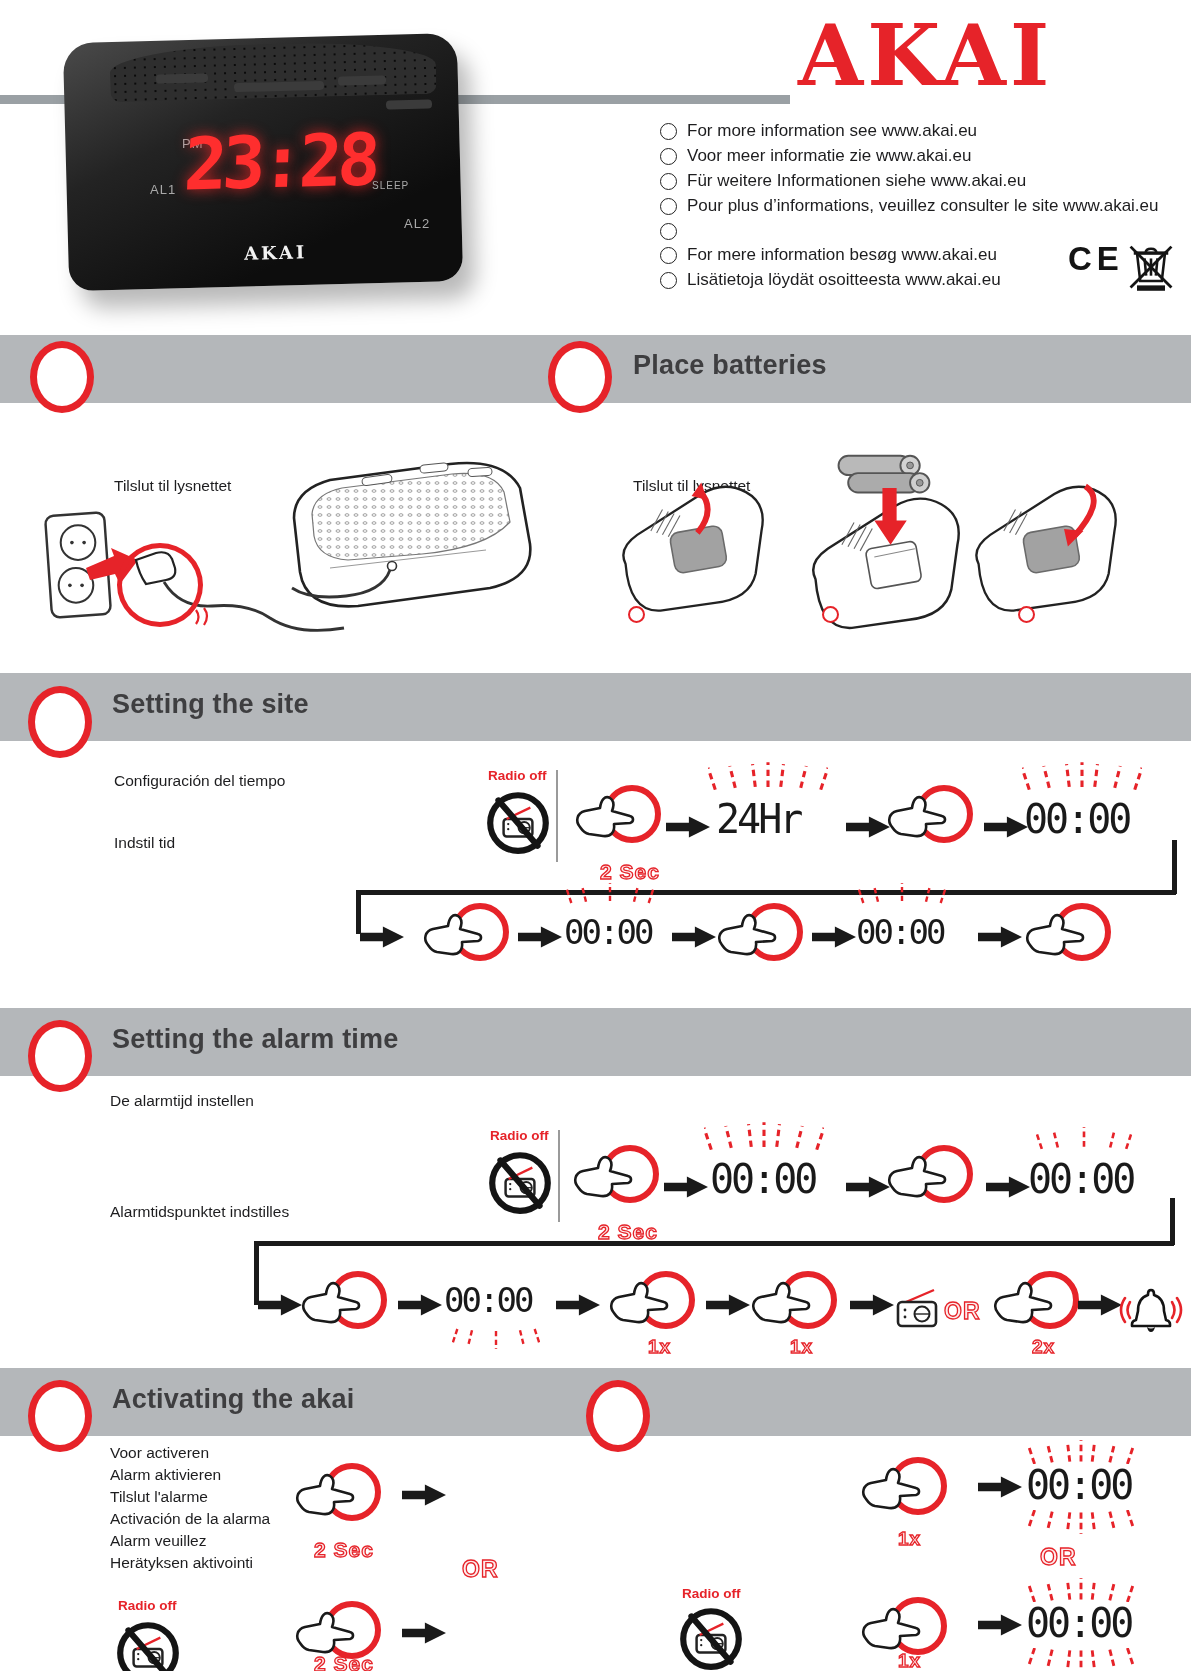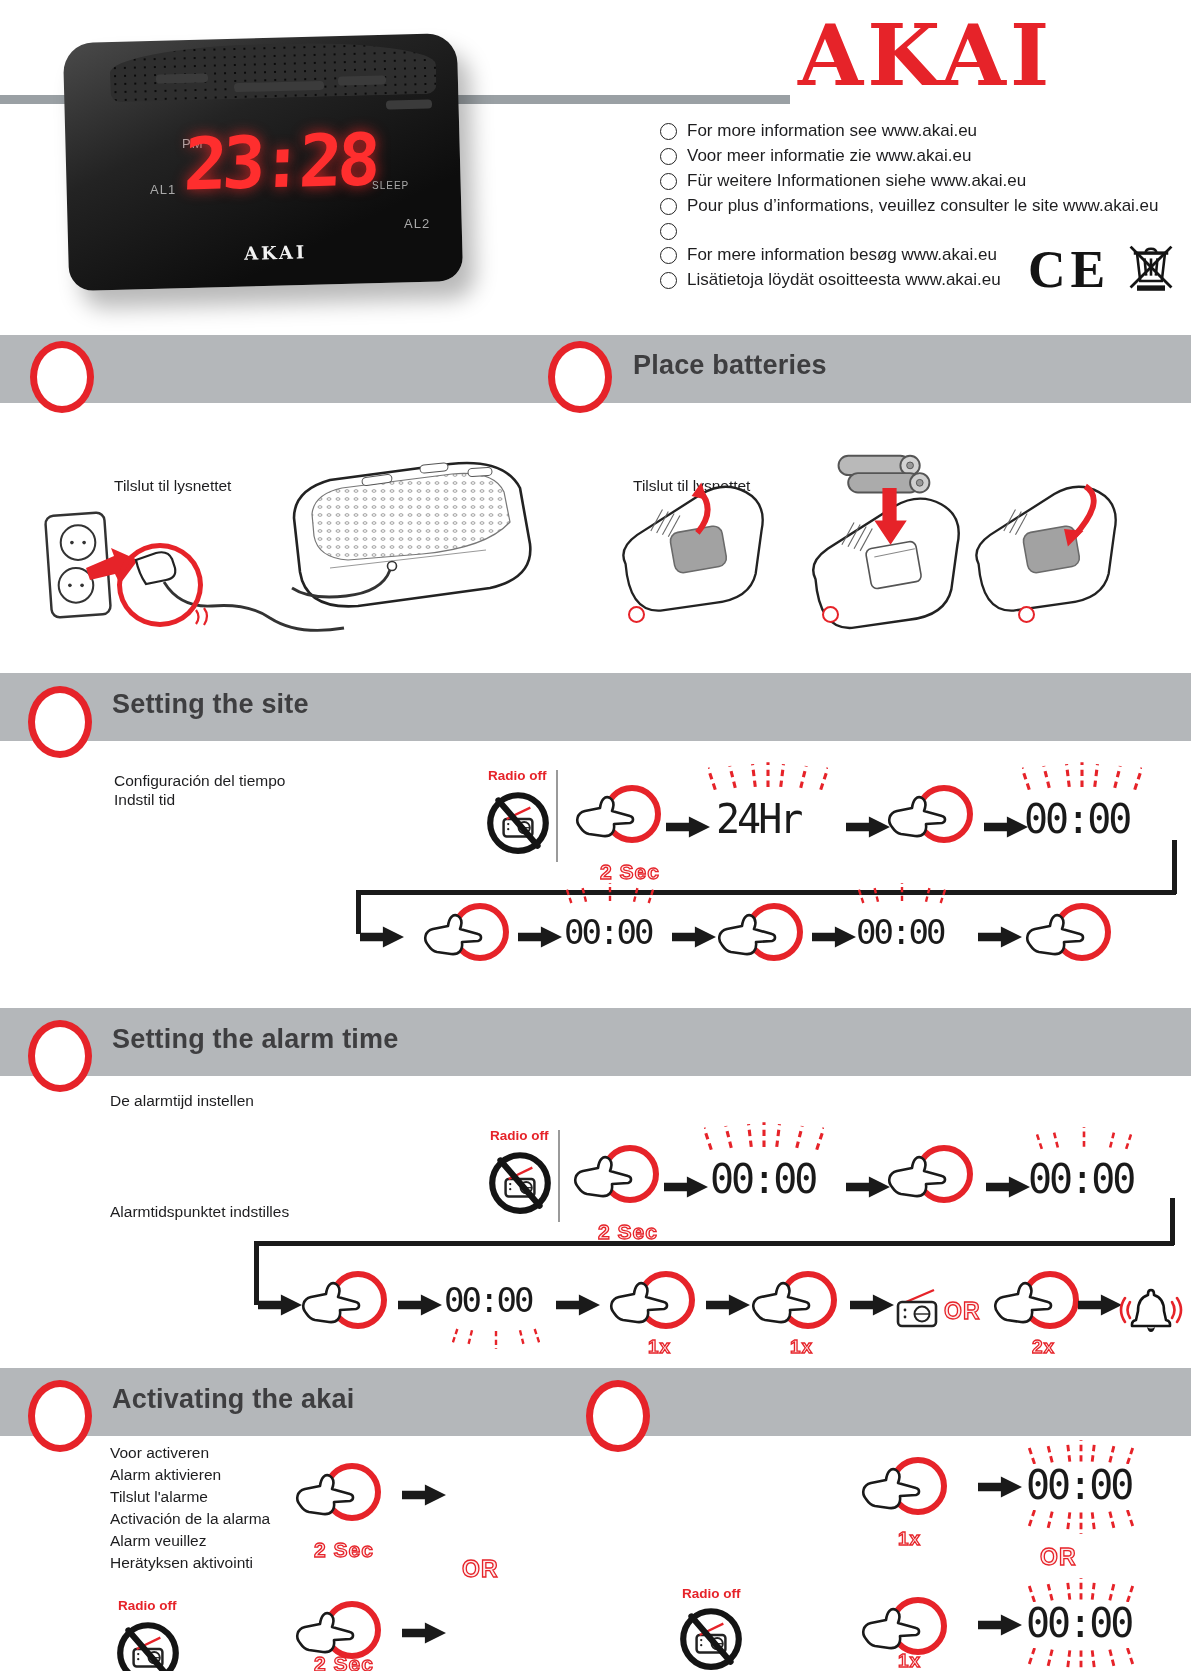--- a/index.html
+++ b/index.html
@@ -28,22 +28,22 @@
   .rays{position:absolute}
   .down{transform:rotate(180deg)}
   .press{position:absolute;width:92px;height:80px}
   
   .graybar{position:absolute;left:0;top:95px;width:790px;height:9px;background:#9aa0a4}
   .logo{position:absolute;left:798px;top:14px;font-family:"DejaVu Serif",serif;font-weight:bold;
         font-size:84px;color:#e62329;letter-spacing:4px;line-height:1}
   .inforow{position:absolute;left:660px;display:flex;align-items:center;gap:10px;height:20px}
   .infocirc{width:15px;height:15px;border:1.6px solid #222;border-radius:50%;flex:none;background:#fff}
   .inforow span{font-size:17px;color:#1d1d1f;white-space:nowrap}
-  .ce{position:absolute;left:1028px;top:240px;font-family:Liberation Serif, serif;font-weight:bold;
-      font-size:52px;letter-spacing:5px;color:#141414}
+  .ce{position:absolute;left:1068px;top:240px;font-family:Liberation Sans, sans-serif;font-weight:bold;
+      font-size:33px;letter-spacing:5px;color:#141414}
   
   .device{position:absolute;left:66px;top:30px;width:394px;height:260px}
   .dev-body{position:absolute;left:0;top:8px;width:394px;height:248px;border-radius:30px 30px 24px 24px;
             background:linear-gradient(155deg,#4a4a4a,#232323 35%,#0d0d0d 75%);
             transform:rotate(-1.5deg);box-shadow:12px 18px 22px rgba(0,0,0,.28)}
   .dev-grill{position:absolute;left:44px;top:14px;width:326px;height:54px;border-radius:46% 46% 10px 10px;
              background-color:#2e2e2e;background-image:radial-gradient(#0a0a0a 1.3px,transparent 1.5px);
              background-size:10px 8px;transform:rotate(-1.5deg)}
   .dev-btn{position:absolute;height:9px;background:#3b3b3b;border-radius:4px;transform:rotate(-1.5deg)}
   .dev-time{position:absolute;left:118px;top:96px;font-family:"DejaVu Sans Mono",monospace;font-weight:bold;
@@ -213,21 +213,21 @@
 
   <div class="mini" style="left:628px;top:606px"></div>
   <div class="mini" style="left:822px;top:606px"></div>
   <div class="mini" style="left:1018px;top:606px"></div>
 
   <div class="band" style="top:673px"></div>
   <div class="circle" style="left:28px;top:686px"></div>
   <div class="title" style="left:112px;top:689px">Setting the site</div>
 
   <div class="small" style="left:114px;top:772px">Configuración del tiempo</div>
-  <div class="small" style="left:114px;top:791px">Indstil tid</div>
+  <div class="small" style="left:114px;top:834px">Indstil tid</div>
 
   <div class="redlbl" style="left:488px;top:768px">Radio off</div>
   <svg class="abs" style="left:483px;top:786px" width="70" height="70" viewBox="0 0 68 68">
     <circle cx="34" cy="36" r="27" fill="#fff" stroke="#141414" stroke-width="6"></circle>
     <rect x="20" y="32" width="28" height="17" rx="3" fill="#fff" stroke="#222" stroke-width="2.4"></rect>
     <circle cx="40" cy="40.5" r="5.5" fill="none" stroke="#222" stroke-width="1.8"></circle>
     <line x1="35" y1="40.5" x2="45" y2="40.5" stroke="#222" stroke-width="1.2"></line>
     <circle cx="24.5" cy="37" r="1.1" fill="#222"></circle>
       <circle cx="24.5" cy="42" r="1.1" fill="#222"></circle>
     <line x1="23" y1="32" x2="46" y2="21" stroke="#e62329" stroke-width="2.2"></line>

